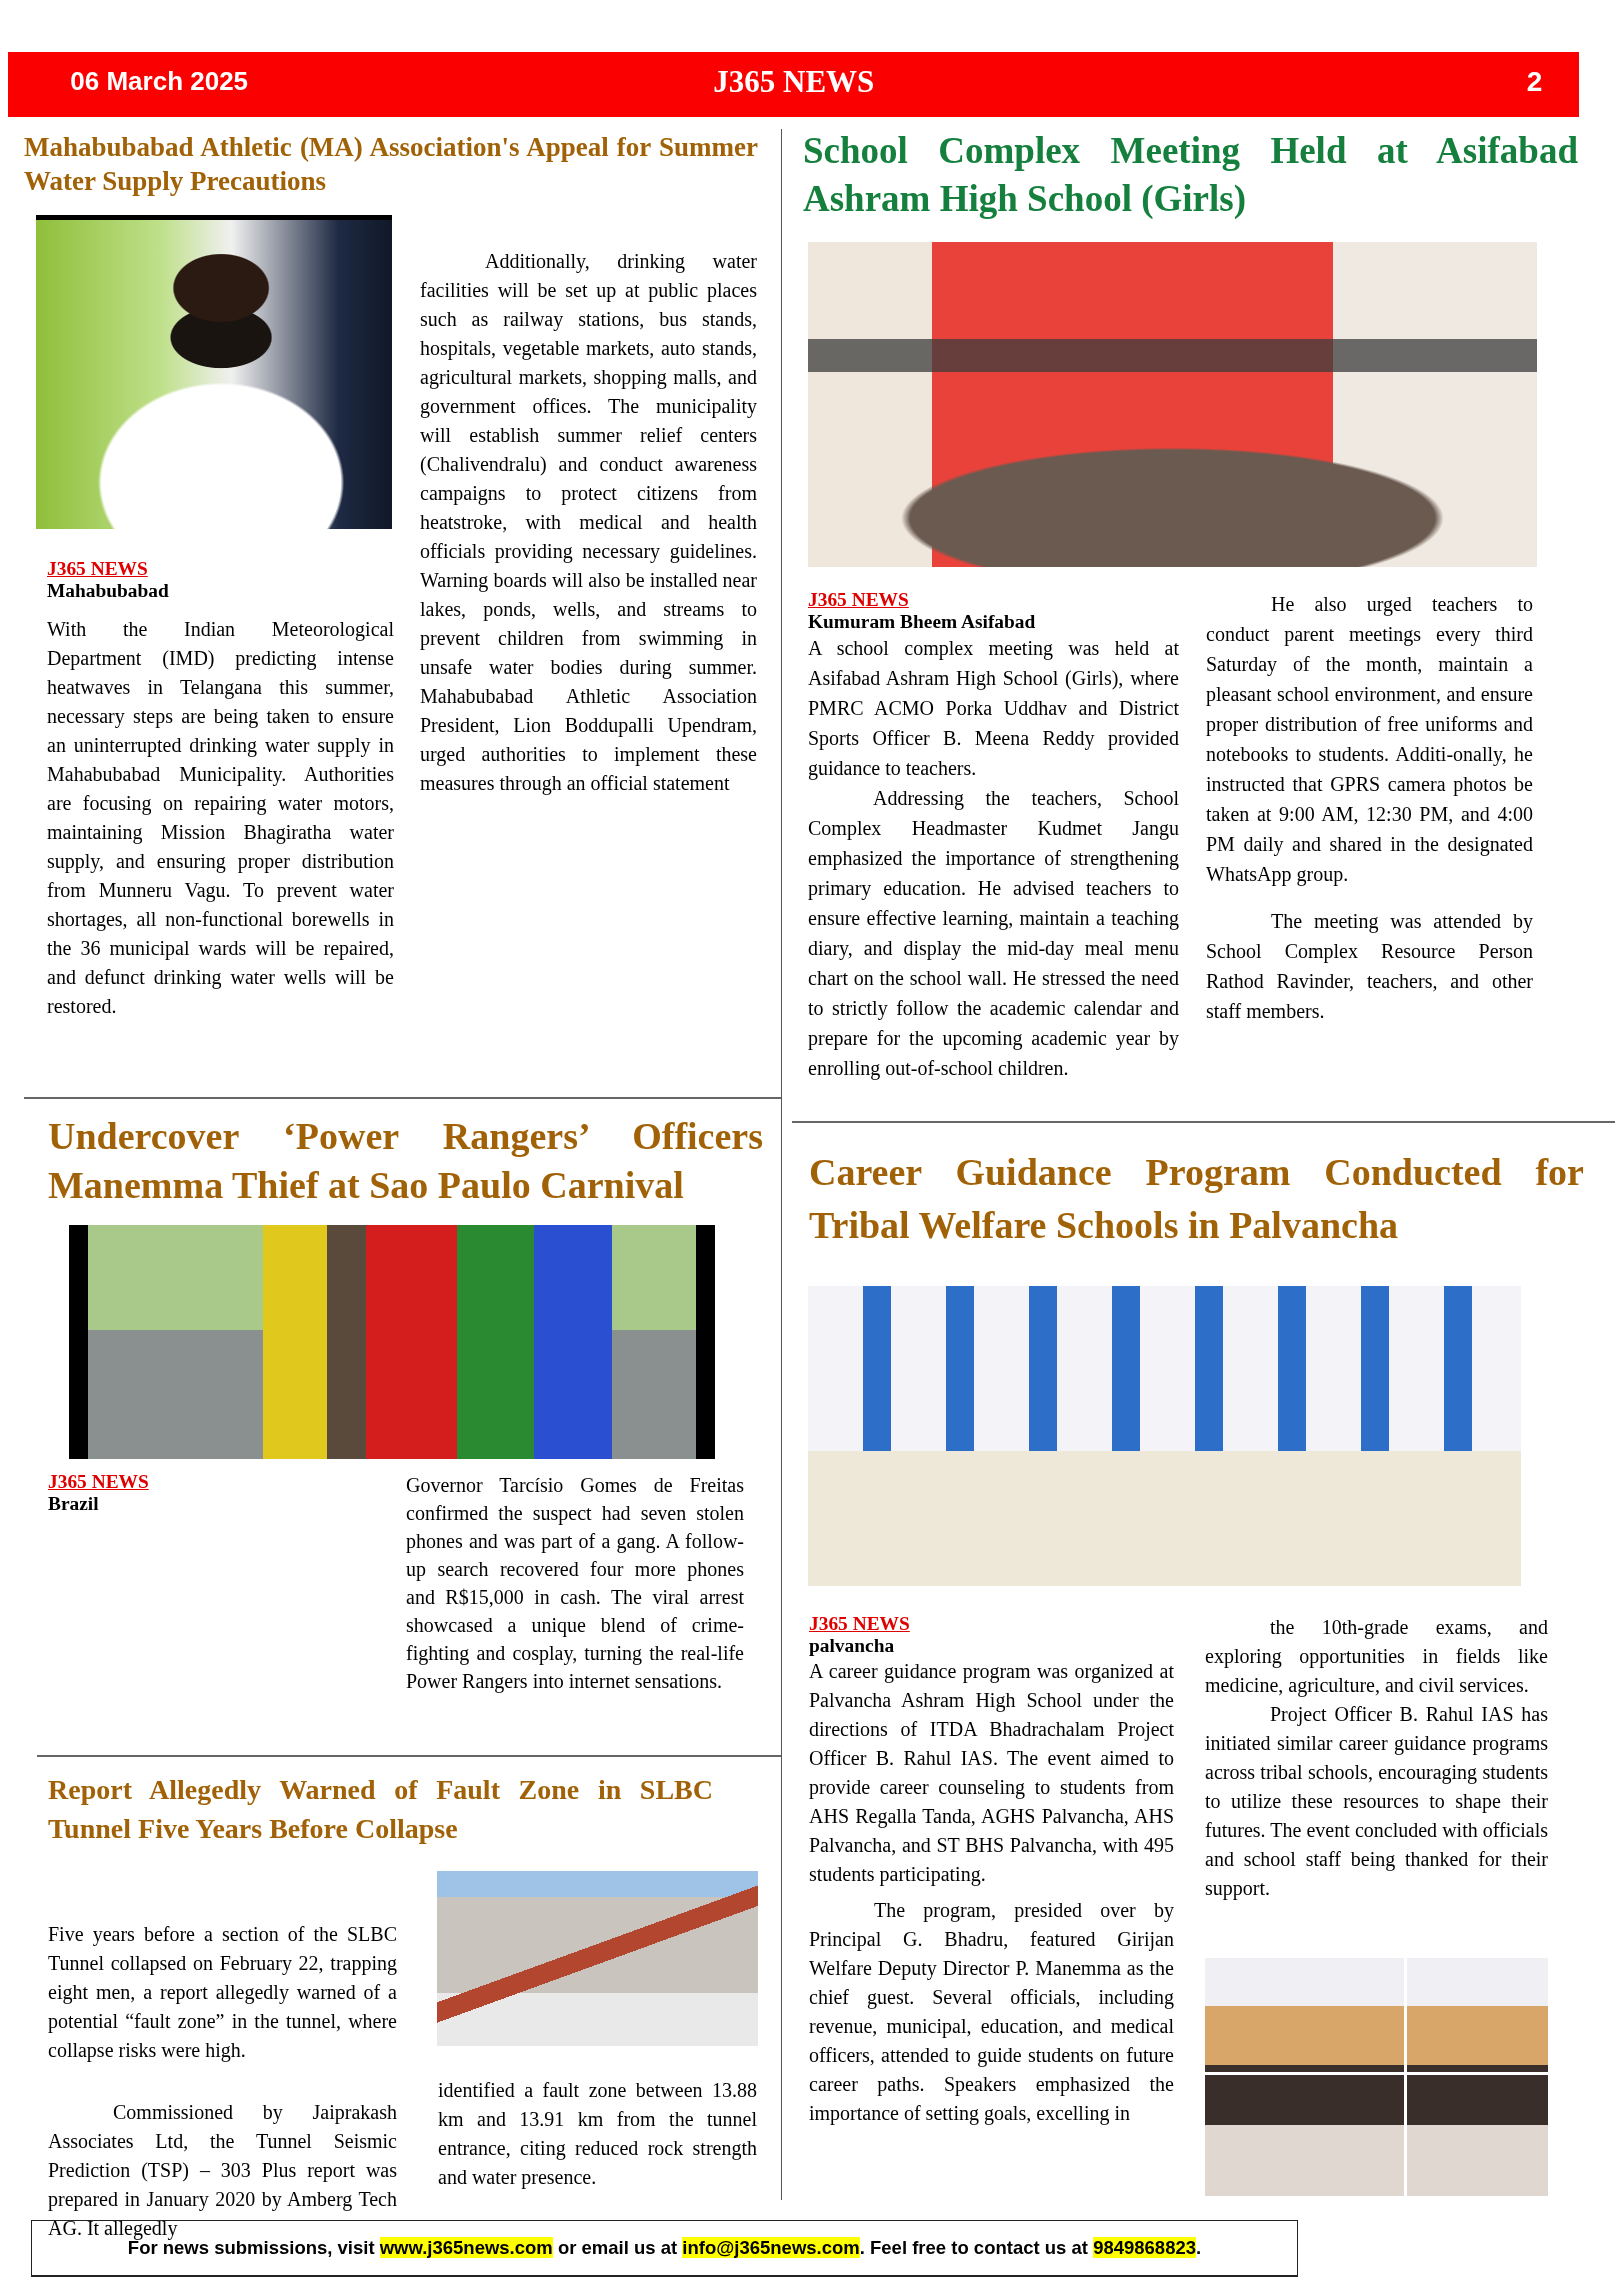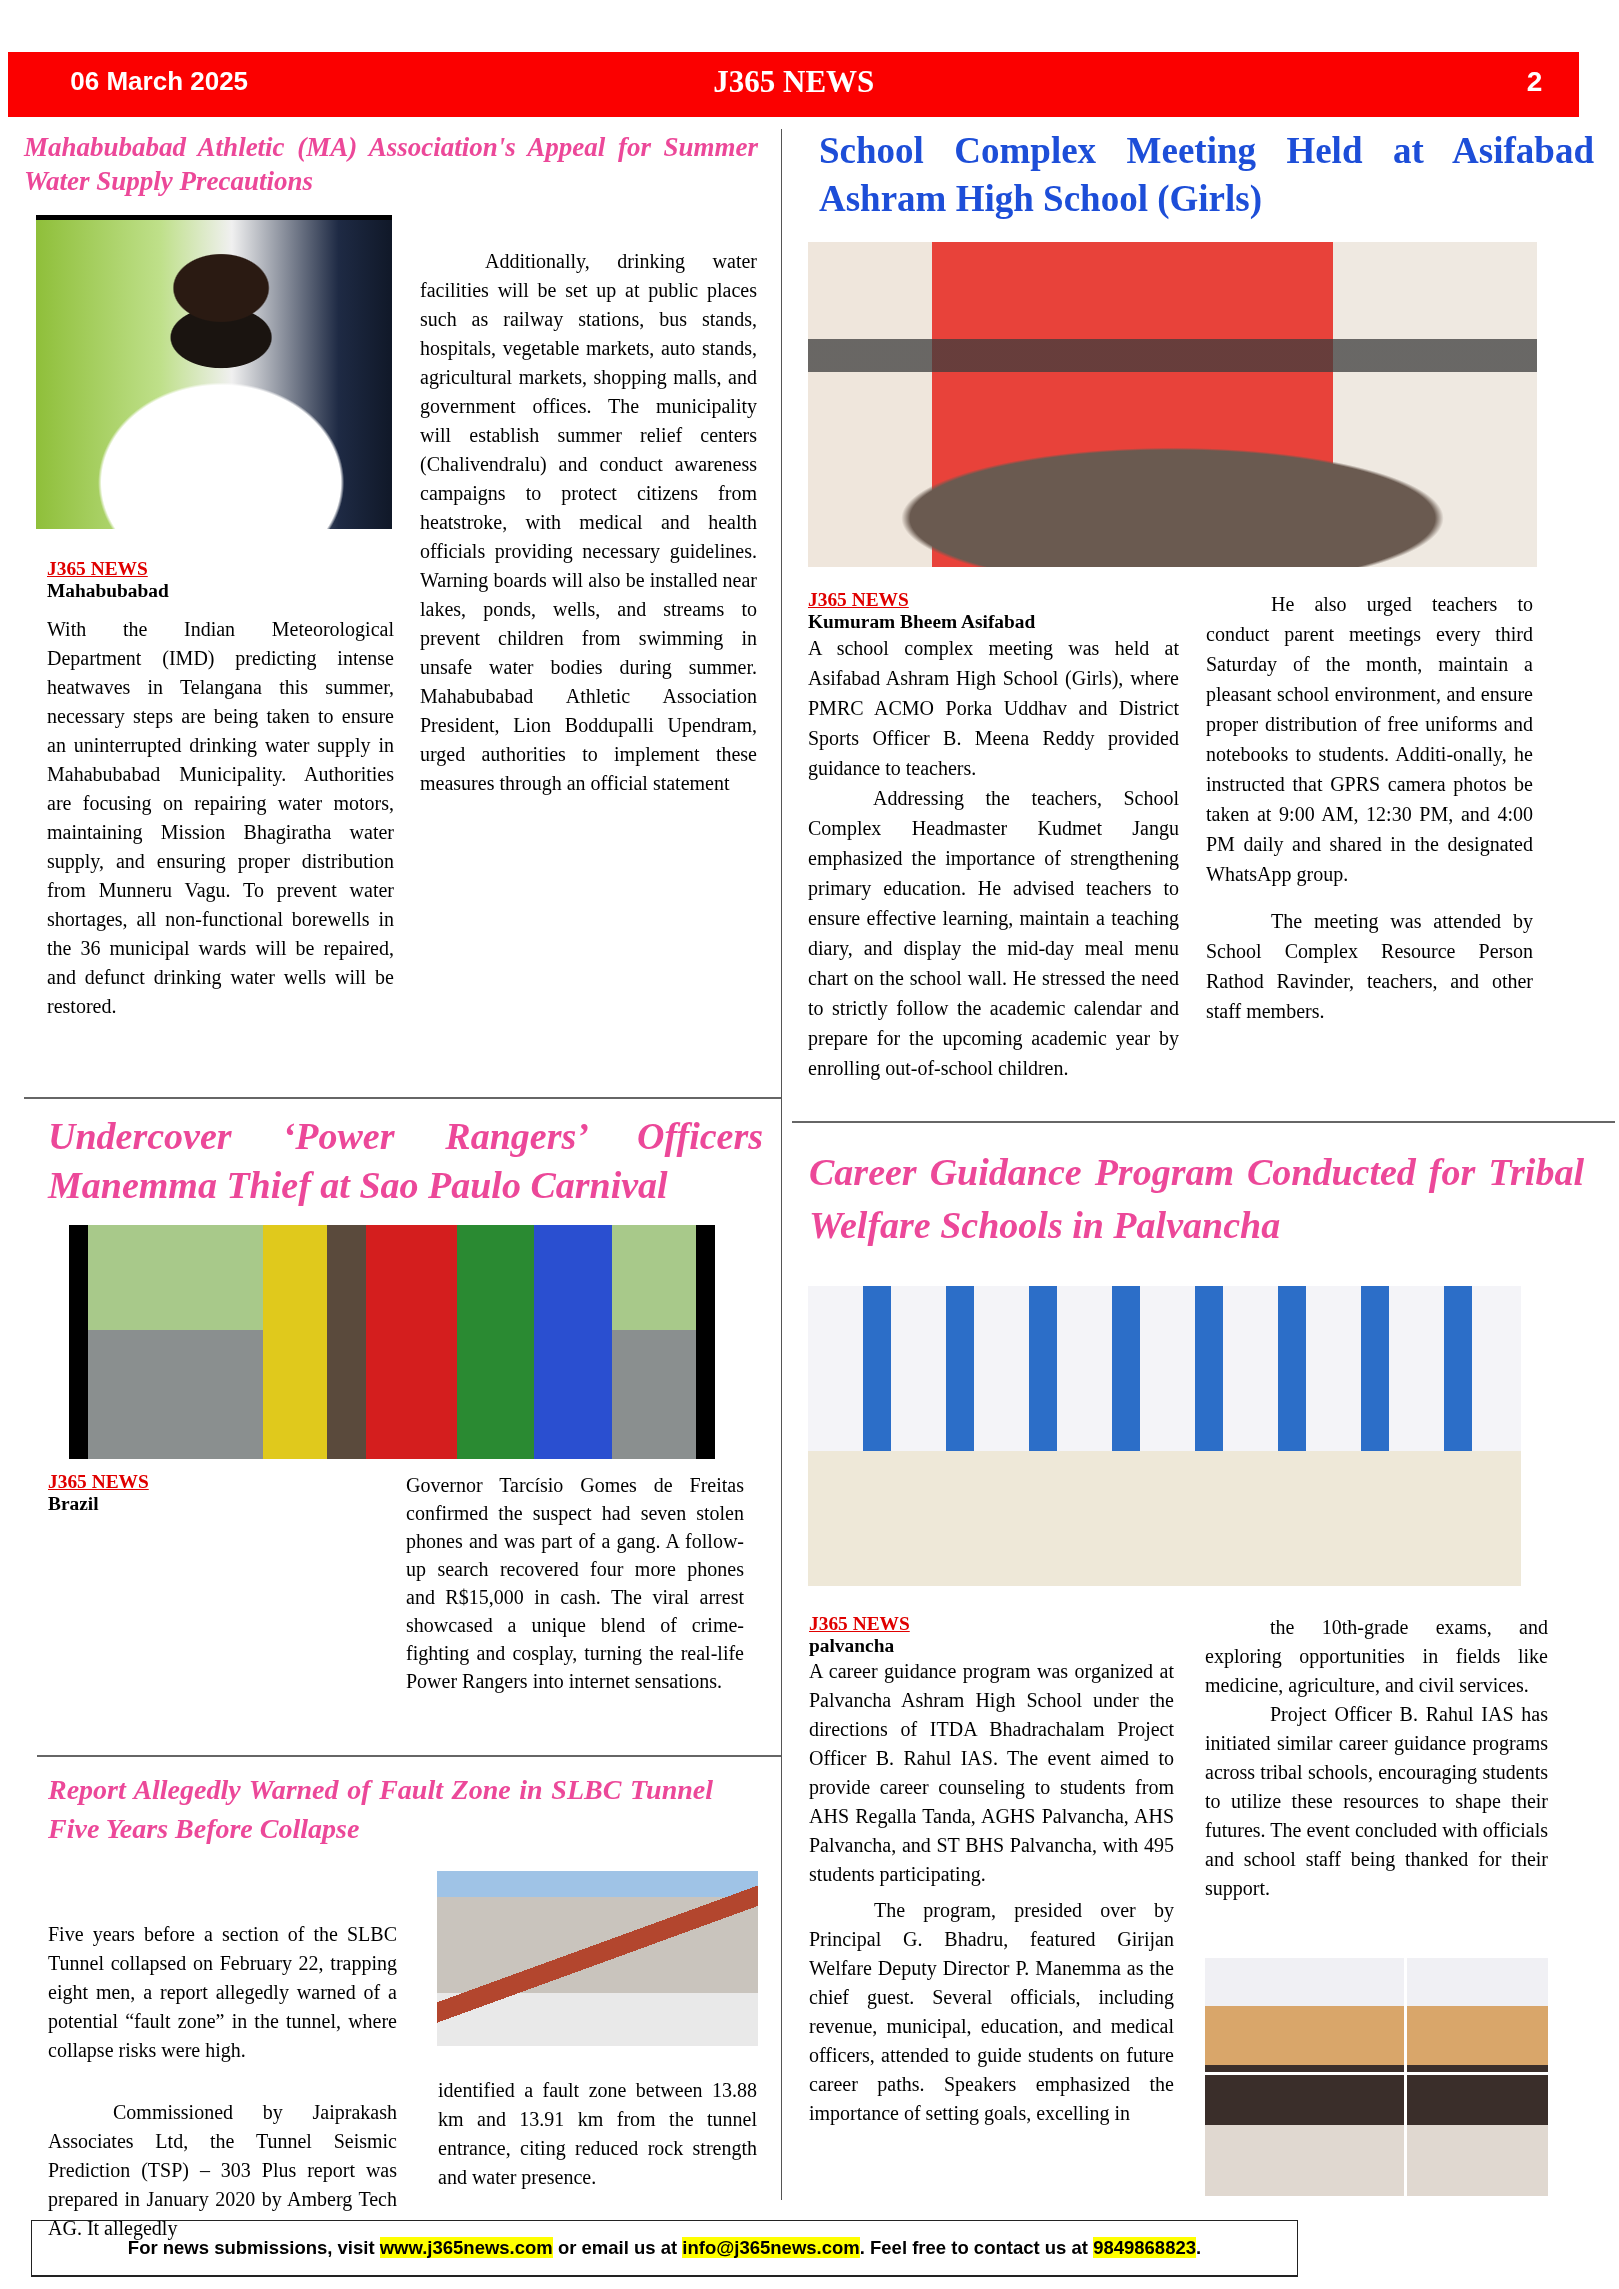--- a/index.html
+++ b/index.html
@@ -13,22 +13,22 @@
   .masthead .date { position: absolute; left: 62px; top: 14px; font-size: 26px; }
   .masthead .title { position: absolute; left: 0; right: 0; top: 12px; text-align: center; font-size: 31px;
     font-family: "Liberation Serif", serif; }
   .masthead .page { position: absolute; right: 37px; top: 14px; font-size: 28px; }
 
   
   .vline { background: #555; width: 1.4px; }
   .hline { background: #666; height: 1.8px; }
 
   
-  .h-black { font-weight: bold; color: #ec4899; line-height: 1.25; text-align: justify; font-style: italic; }
-  .h-red { font-weight: bold; color: #1d4ed8; line-height: 1.3; text-align: justify; margin-left: 16px; }
+  .h-black { font-weight: bold; color: #a16207; line-height: 1.25; text-align: justify; }
+  .h-red { font-weight: bold; color: #15803d; line-height: 1.3; text-align: justify; }
 
   .body-text { font-size: 20px; line-height: 29px; text-align: justify; }
   .body-text p { margin: 0; }
   .indent { text-indent: 65px; }
   .gap { margin-top: 13px !important; }
 
   .byline-brand { color: #e00000; font-weight: bold; text-decoration: underline; font-size: 19.4px; }
   .byline-place { font-weight: bold; font-size: 19.4px; }
 
   

